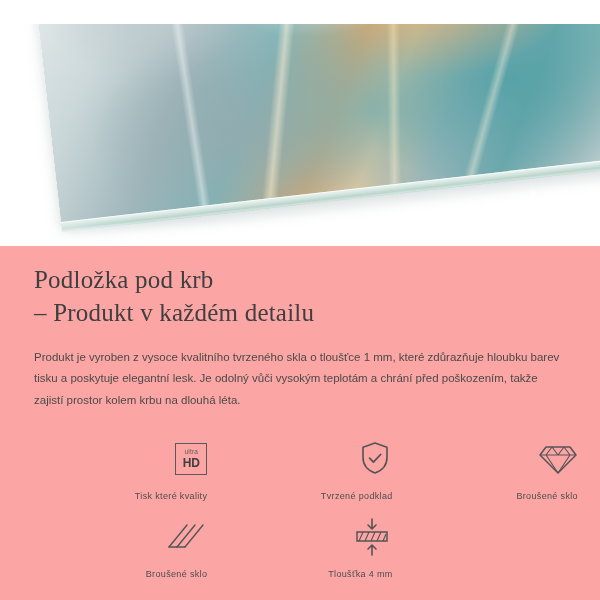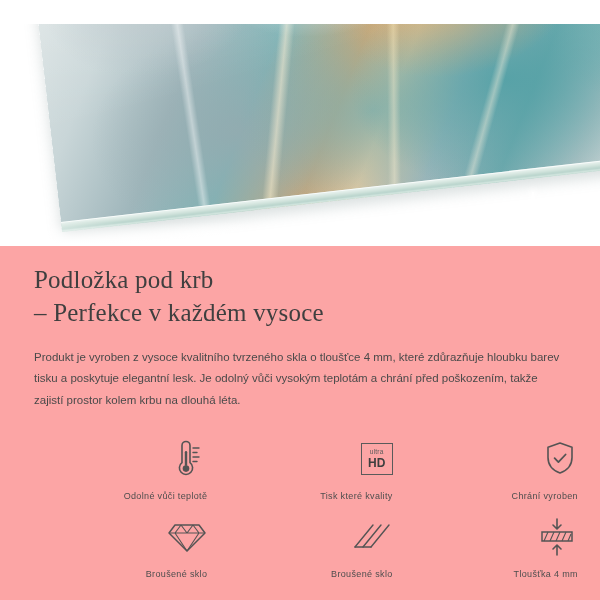--- a/index.html
+++ b/index.html
@@ -221,57 +221,46 @@
         <div class="sparkle-d"></div>
         <div class="sparkle-d2"></div>
       </div>
     </div>
     <div class="hero-fade"></div>
   </div>
 
   <div class="content">
     <h1 class="headline">
       <span>Podložka pod krb</span>
-      <span class="line2">– Perfekce v každém vysoce</span>
+      <span class="line2">– Produkt v každém detailu</span>
     </h1>
-    <p class="body-copy">Produkt je vyroben z vysoce kvalitního tvrzeného skla o tloušťce 4 mm, které zdůrazňuje hloubku barev tisku a poskytuje elegantní lesk. Je odolný vůči vysokým teplotám a chrání před poškozením, takže zajistí prostor kolem krbu na dlouhá léta.</p>
+    <p class="body-copy">Produkt je vyroben z vysoce kvalitního tvrzeného skla o tloušťce 1 mm, které zdůrazňuje hloubku barev tisku a poskytuje elegantní lesk. Je odolný vůči vysokým teplotám a chrání před poškozením, takže zajistí prostor kolem krbu na dlouhá léta.</p>
   </div>
 
   <div class="features">
 
-    <div class="feature">
-      <div class="feature-icon">
-        <svg width="38" height="40" viewBox="0 0 38 40" fill="none" xmlns="http://www.w3.org/2000/svg">
-          <path d="M13 6.5a4 4 0 018 0v17.1a6.6 6.6 0 11-8 0V6.5z" stroke="#545454" stroke-width="1.6"></path>
-          <circle cx="17" cy="29.6" r="3.3" fill="#545454"></circle>
-          <rect x="15.8" y="12" width="2.4" height="15" rx="1.2" fill="#545454"></rect>
-          <path d="M24 9h6M24 13.5h4M24 18h6M24 22.5h4" stroke="#545454" stroke-width="1.4" stroke-linecap="round"></path>
-        </svg>
-      </div>
-      <div class="feature-label">Odolné vůči teplotě</div>
-    </div>
 
     <div class="feature">
       <div class="feature-icon">
         <div class="ultrahd-box">
           <span class="u1">ultra</span>
           <span class="u2">HD</span>
         </div>
       </div>
       <div class="feature-label">Tisk které kvality</div>
     </div>
 
     <div class="feature">
       <div class="feature-icon">
         <svg width="36" height="40" viewBox="0 0 36 40" fill="none" xmlns="http://www.w3.org/2000/svg">
           <path d="M18 4l12 4.2v10.2c0 7.6-5 13-12 15.6-7-2.6-12-8-12-15.6V8.2L18 4z" stroke="#545454" stroke-width="1.6" stroke-linejoin="round"></path>
           <path d="M12.6 19.2l3.8 3.9 7.2-7.6" stroke="#545454" stroke-width="1.8" stroke-linecap="round" stroke-linejoin="round"></path>
         </svg>
       </div>
-      <div class="feature-label">Chrání vyroben</div>
+      <div class="feature-label">Tvrzené podklad</div>
     </div>
 
     <div class="feature">
       <div class="feature-icon">
         <svg width="40" height="36" viewBox="0 0 40 36" fill="none" xmlns="http://www.w3.org/2000/svg">
           <path d="M8 6h24l6 8-18 18L2 14l6-8z" stroke="#545454" stroke-width="1.5" stroke-linejoin="round"></path>
           <path d="M2 14h36M14 6l-6 8 12 18M26 6l6 8-12 18M14 6l6 8 6-8M8 14h24" stroke="#545454" stroke-width="1.1" stroke-linejoin="round"></path>
         </svg>
       </div>
       <div class="feature-label">Broušené sklo</div>

